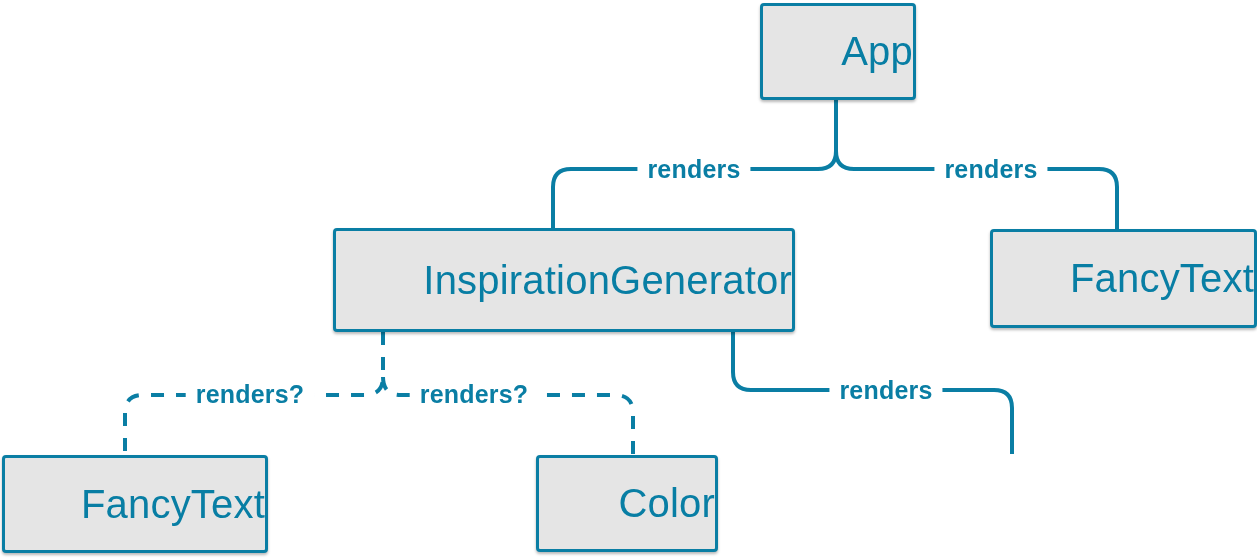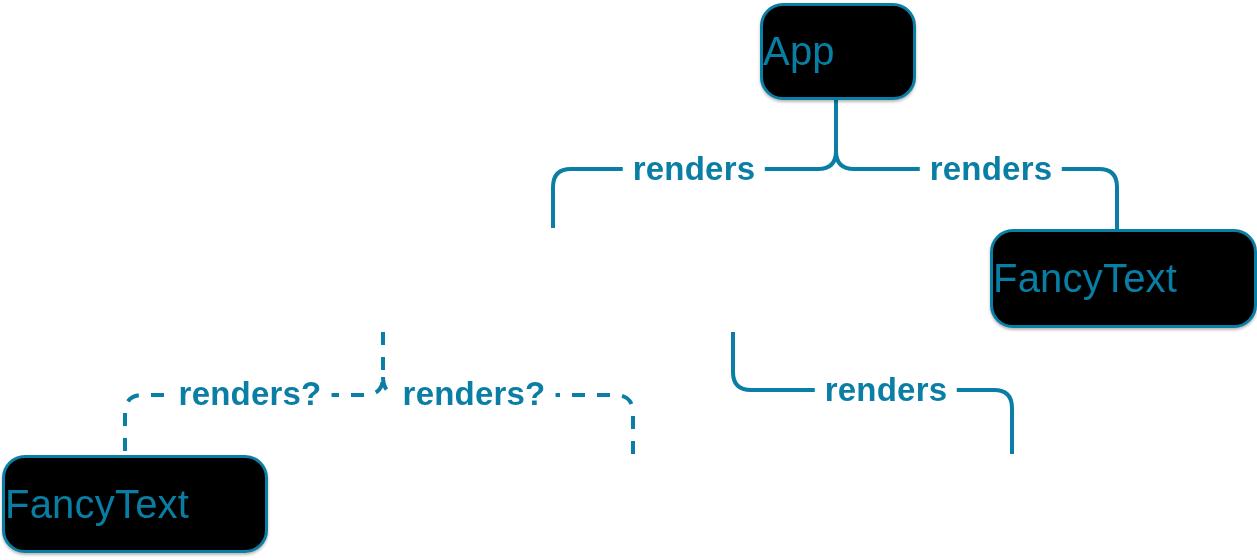--- a/index.html
+++ b/index.html
@@ -35,35 +35,35 @@
     stroke-dasharray: 13 12;
   }
 
   .edge-label {
     position: absolute;
     transform: translate(-50%, -50%);
     z-index: 2;
     background: var(--bg);
     padding: 0 10px;
     color: var(--accent);
-    font-size: 33px;
+    font-size: 25px;
     font-weight: 600;
     letter-spacing: 0.2px;
     white-space: nowrap;
   }
 
   .node {
     position: absolute;
     z-index: 3;
     display: flex;
     align-items: center;
-    justify-content: flex-start;
-    background: #000000;
+    justify-content: flex-end;
+    background: #e5e5e5;
     border: 3px solid var(--accent);
-    border-radius: 23px;
+    border-radius: 4px;
     box-shadow: 0 2px 3px rgba(0, 0, 0, 0.28);
   }
   .node .node-label {
     color: var(--node-text);
     font-size: 40px;
     font-weight: 500;
     letter-spacing: 0.2px;
     white-space: nowrap;
   }
 
@@ -96,24 +96,30 @@
   <span class="edge-label label-app-inspiration">renders</span>
   <span class="edge-label label-app-fancytext">renders</span>
   <span class="edge-label label-insp-copyright">renders</span>
   <span class="edge-label label-insp-fancytext">renders?</span>
   <span class="edge-label label-insp-color">renders?</span>
 
   <div class="node node-app">
     <span class="node-label">App</span>
   </div>
 
+  <div class="node node-inspiration-generator">
+    <span class="node-label">InspirationGenerator</span>
+  </div>
 
   <div class="node node-fancy-text-top">
     <span class="node-label">FancyText</span>
   </div>
 
   <div class="node node-fancy-text-bottom">
     <span class="node-label">FancyText</span>
   </div>
 
+  <div class="node node-color">
+    <span class="node-label">Color</span>
+  </div>
 
 
 </div>
 
 </body></html>

